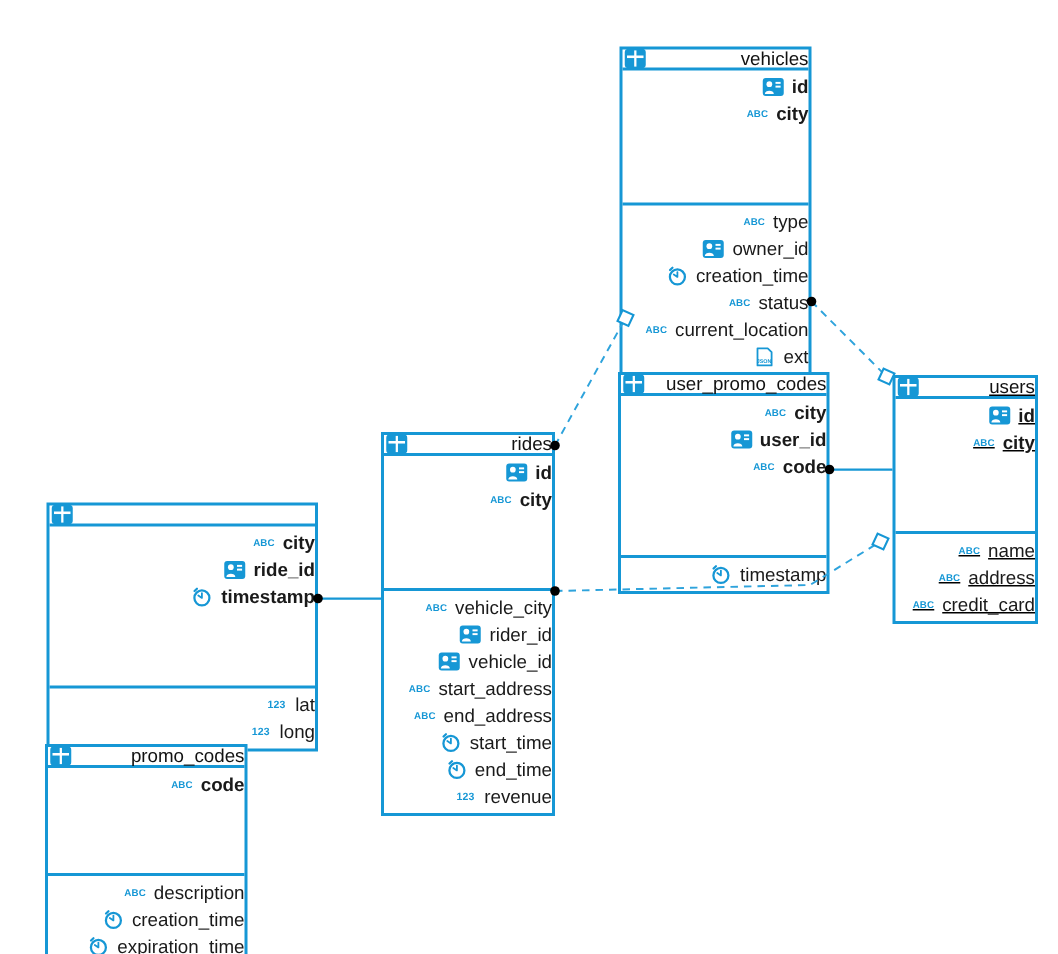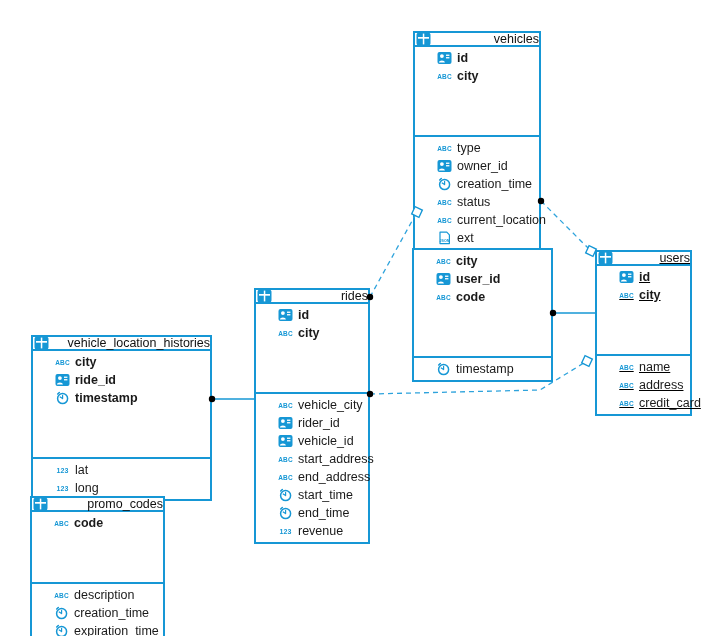--- a/index.html
+++ b/index.html
@@ -36,24 +36,25 @@
     cursor: move;
   }
   .sect { padding: 2px 0; }
   .sect.body-rows { border-top: 2px solid var(--accent); margin-top: 48px; }
   .sect:empty { display: none; }
   .row {
     display: flex;
     align-items: center;
     gap: 4px;
     height: 18px;
-    padding: 0 21px;
+    padding: 0 0;
     font-size: 12.5px;
     color: var(--text);
     white-space: nowrap;
+    justify-content: flex-end;
   }
   .row.pk .fname { font-weight: bold; }
   .ficon, .ticon {
     width: 17px;
     flex: none;
     display: flex;
     align-items: center;
     justify-content: center;
     color: var(--accent);
   }
@@ -173,20 +174,30 @@
             <svg width="15" height="14" viewBox="0 0 15 14">
               <path d="M3 1.2 h6.8 l2.6 2.6 v8.8 h-9.4 z" fill="none" stroke="#1697d5" stroke-width="1.2" stroke-linejoin="round"></path>
               <text x="7.4" y="11.2" font-size="3.6" font-weight="bold" fill="#1697d5" text-anchor="middle" font-family="Liberation Sans, sans-serif">JSON</text>
             </svg>
           </span>
     <span class="fname">ext</span>
   </div>
       </div>
   </div>
     <div class="er-table" style="left: 412px; top: 248px; width: 141px;">
+    <div class="thead">
+      <span class="ticon">
+          <svg width="15" height="14" viewBox="0 0 15 14">
+            <rect x="0.5" y="0.5" width="14" height="13" rx="2.5" fill="#1697d5"></rect>
+            <rect x="2" y="5" width="11" height="1.7" fill="#fff"></rect>
+            <rect x="6.8" y="1.6" width="1.5" height="10.8" fill="#fff"></rect>
+          </svg>
+        </span>
+      <span class="tname">user_promo_codes</span>
+    </div>
     <div class="sect pk-rows">
         <div class="row pk">
     <span class="ficon">
             <span class="txticon">ABC</span>
           </span>
     <span class="fname">city</span>
   </div>
         <div class="row pk">
     <span class="ficon">
             <svg width="15" height="14" viewBox="0 0 15 14">
@@ -375,21 +386,20 @@
   </div>
     <div class="er-table" style="left: 31px; top: 335px; width: 181px;">
     <div class="thead">
       <span class="ticon">
           <svg width="15" height="14" viewBox="0 0 15 14">
             <rect x="0.5" y="0.5" width="14" height="13" rx="2.5" fill="#1697d5"></rect>
             <rect x="2" y="5" width="11" height="1.7" fill="#fff"></rect>
             <rect x="6.8" y="1.6" width="1.5" height="10.8" fill="#fff"></rect>
           </svg>
         </span>
-      <span class="tname">vehicle_location_histories</span>
     </div>
     <div class="sect pk-rows">
         <div class="row pk">
     <span class="ficon">
             <span class="txticon">ABC</span>
           </span>
     <span class="fname">city</span>
   </div>
         <div class="row pk">
     <span class="ficon">

